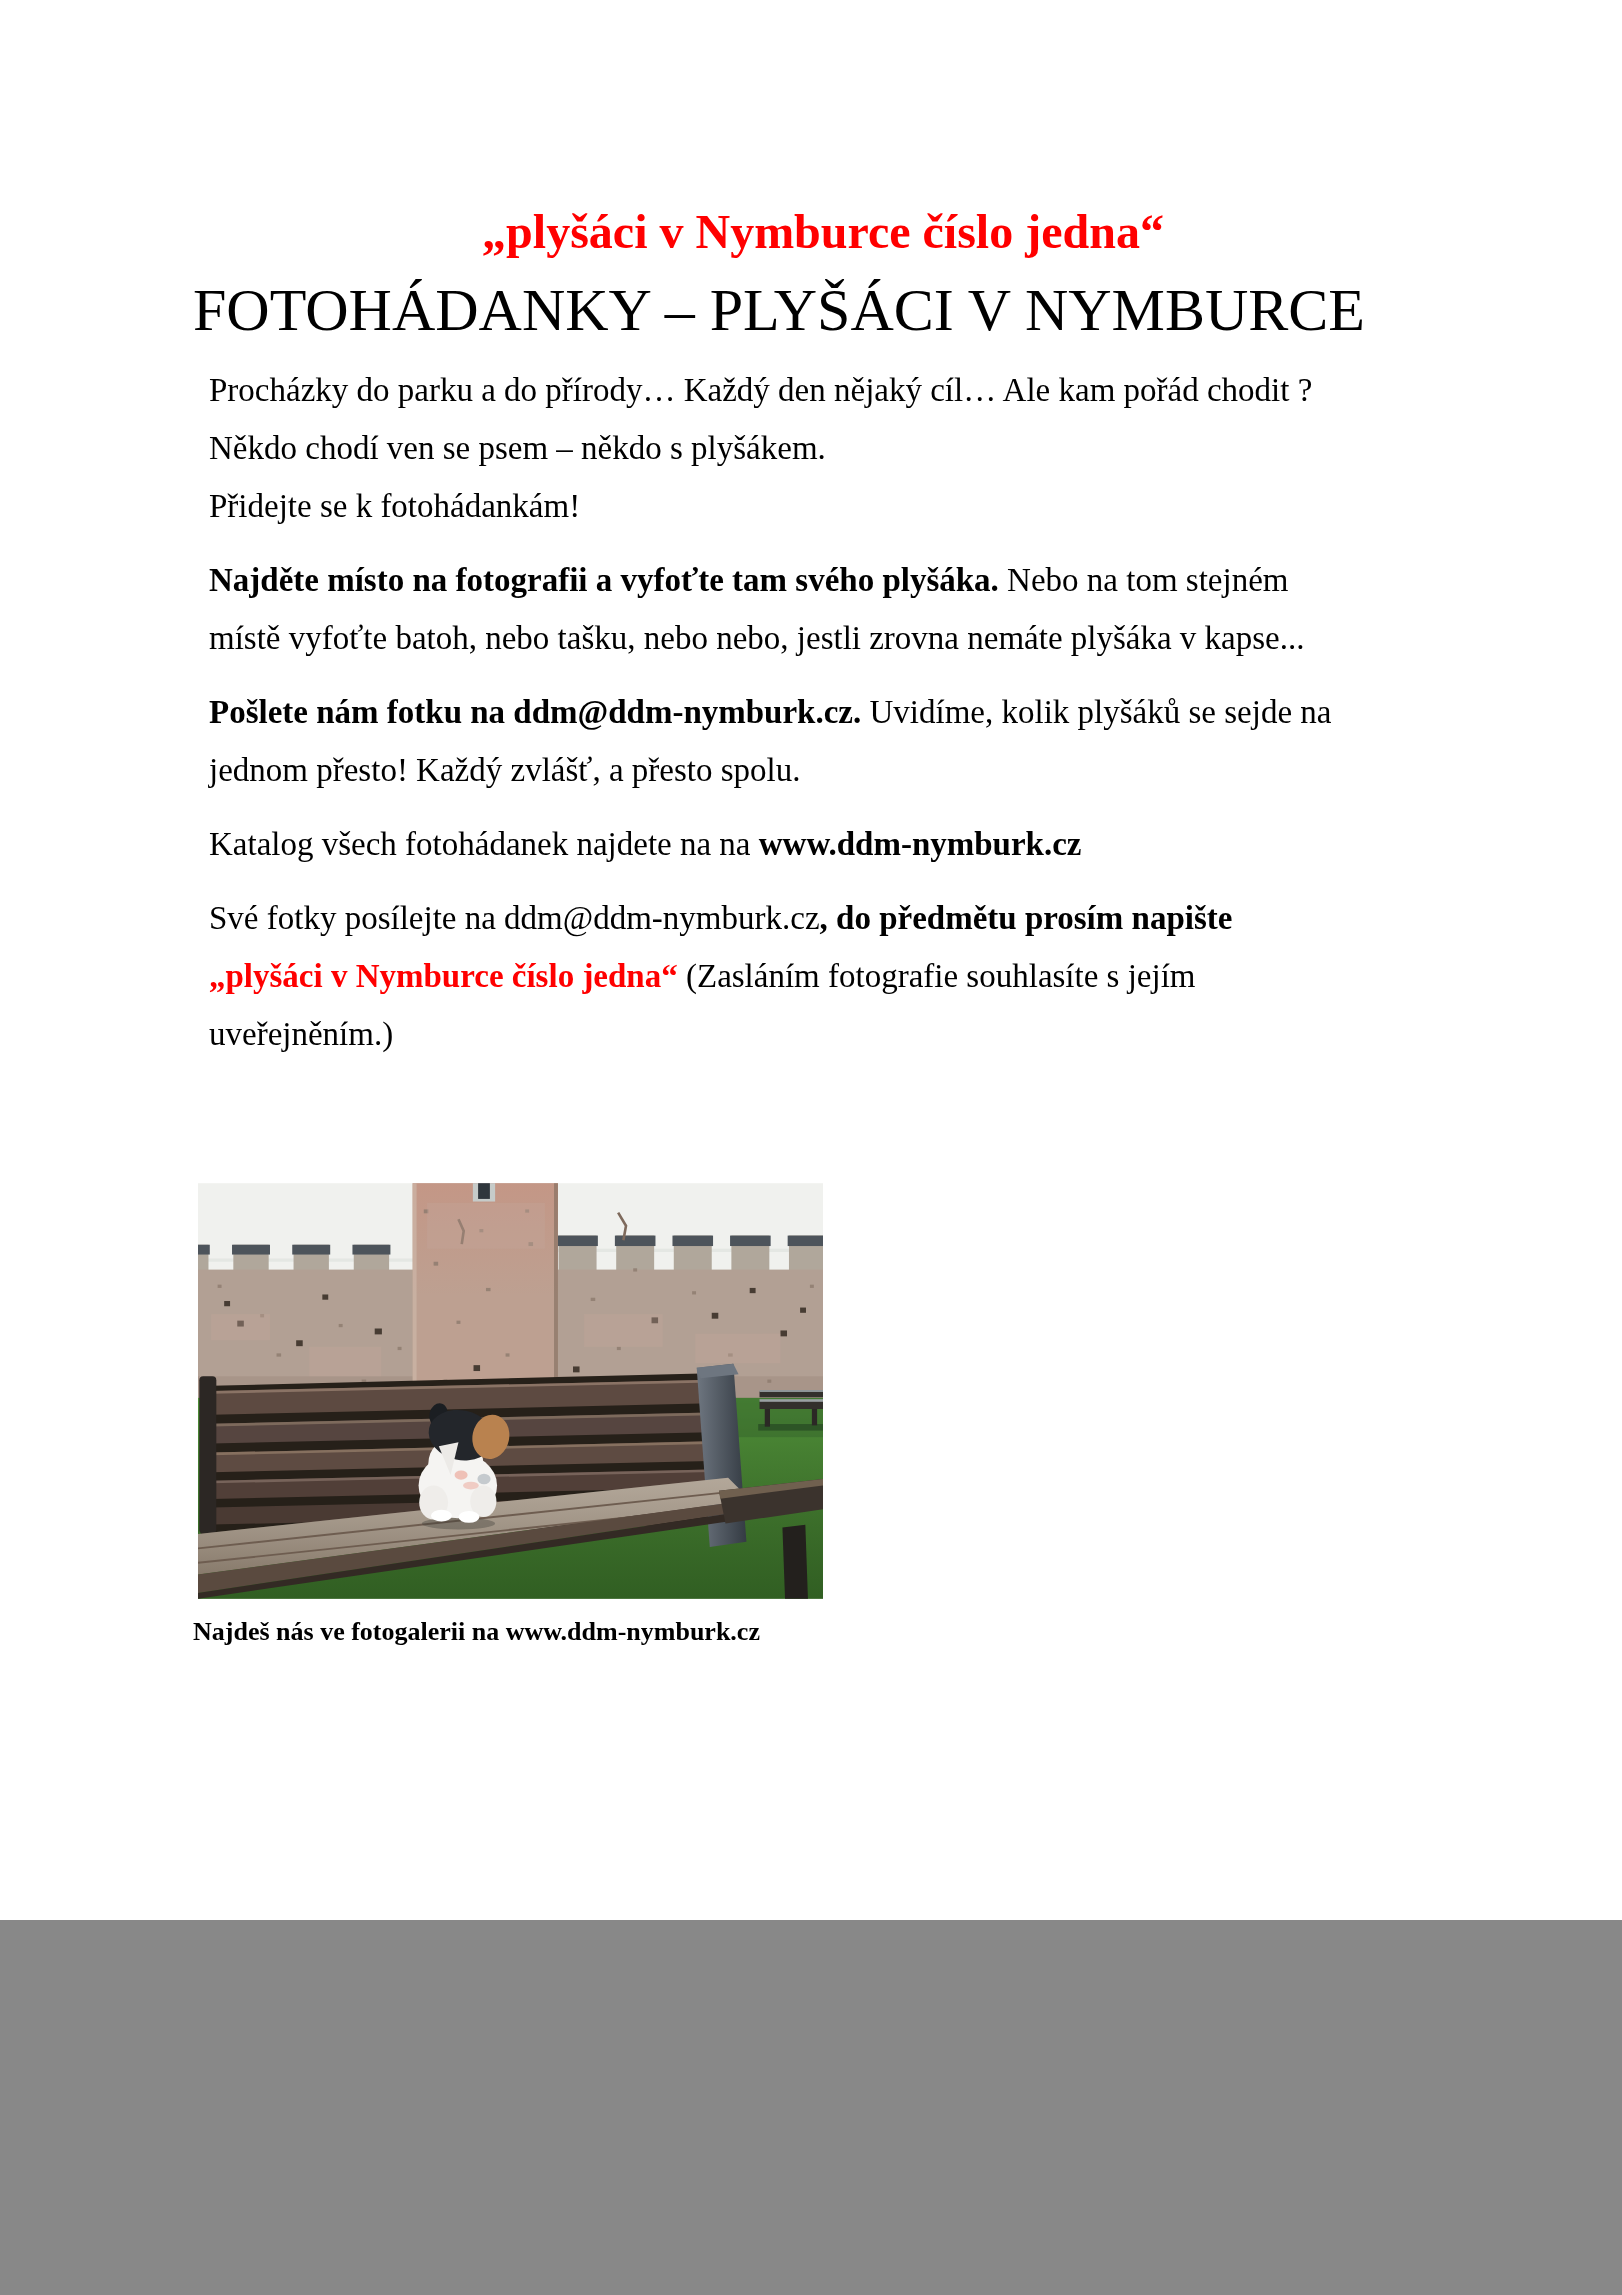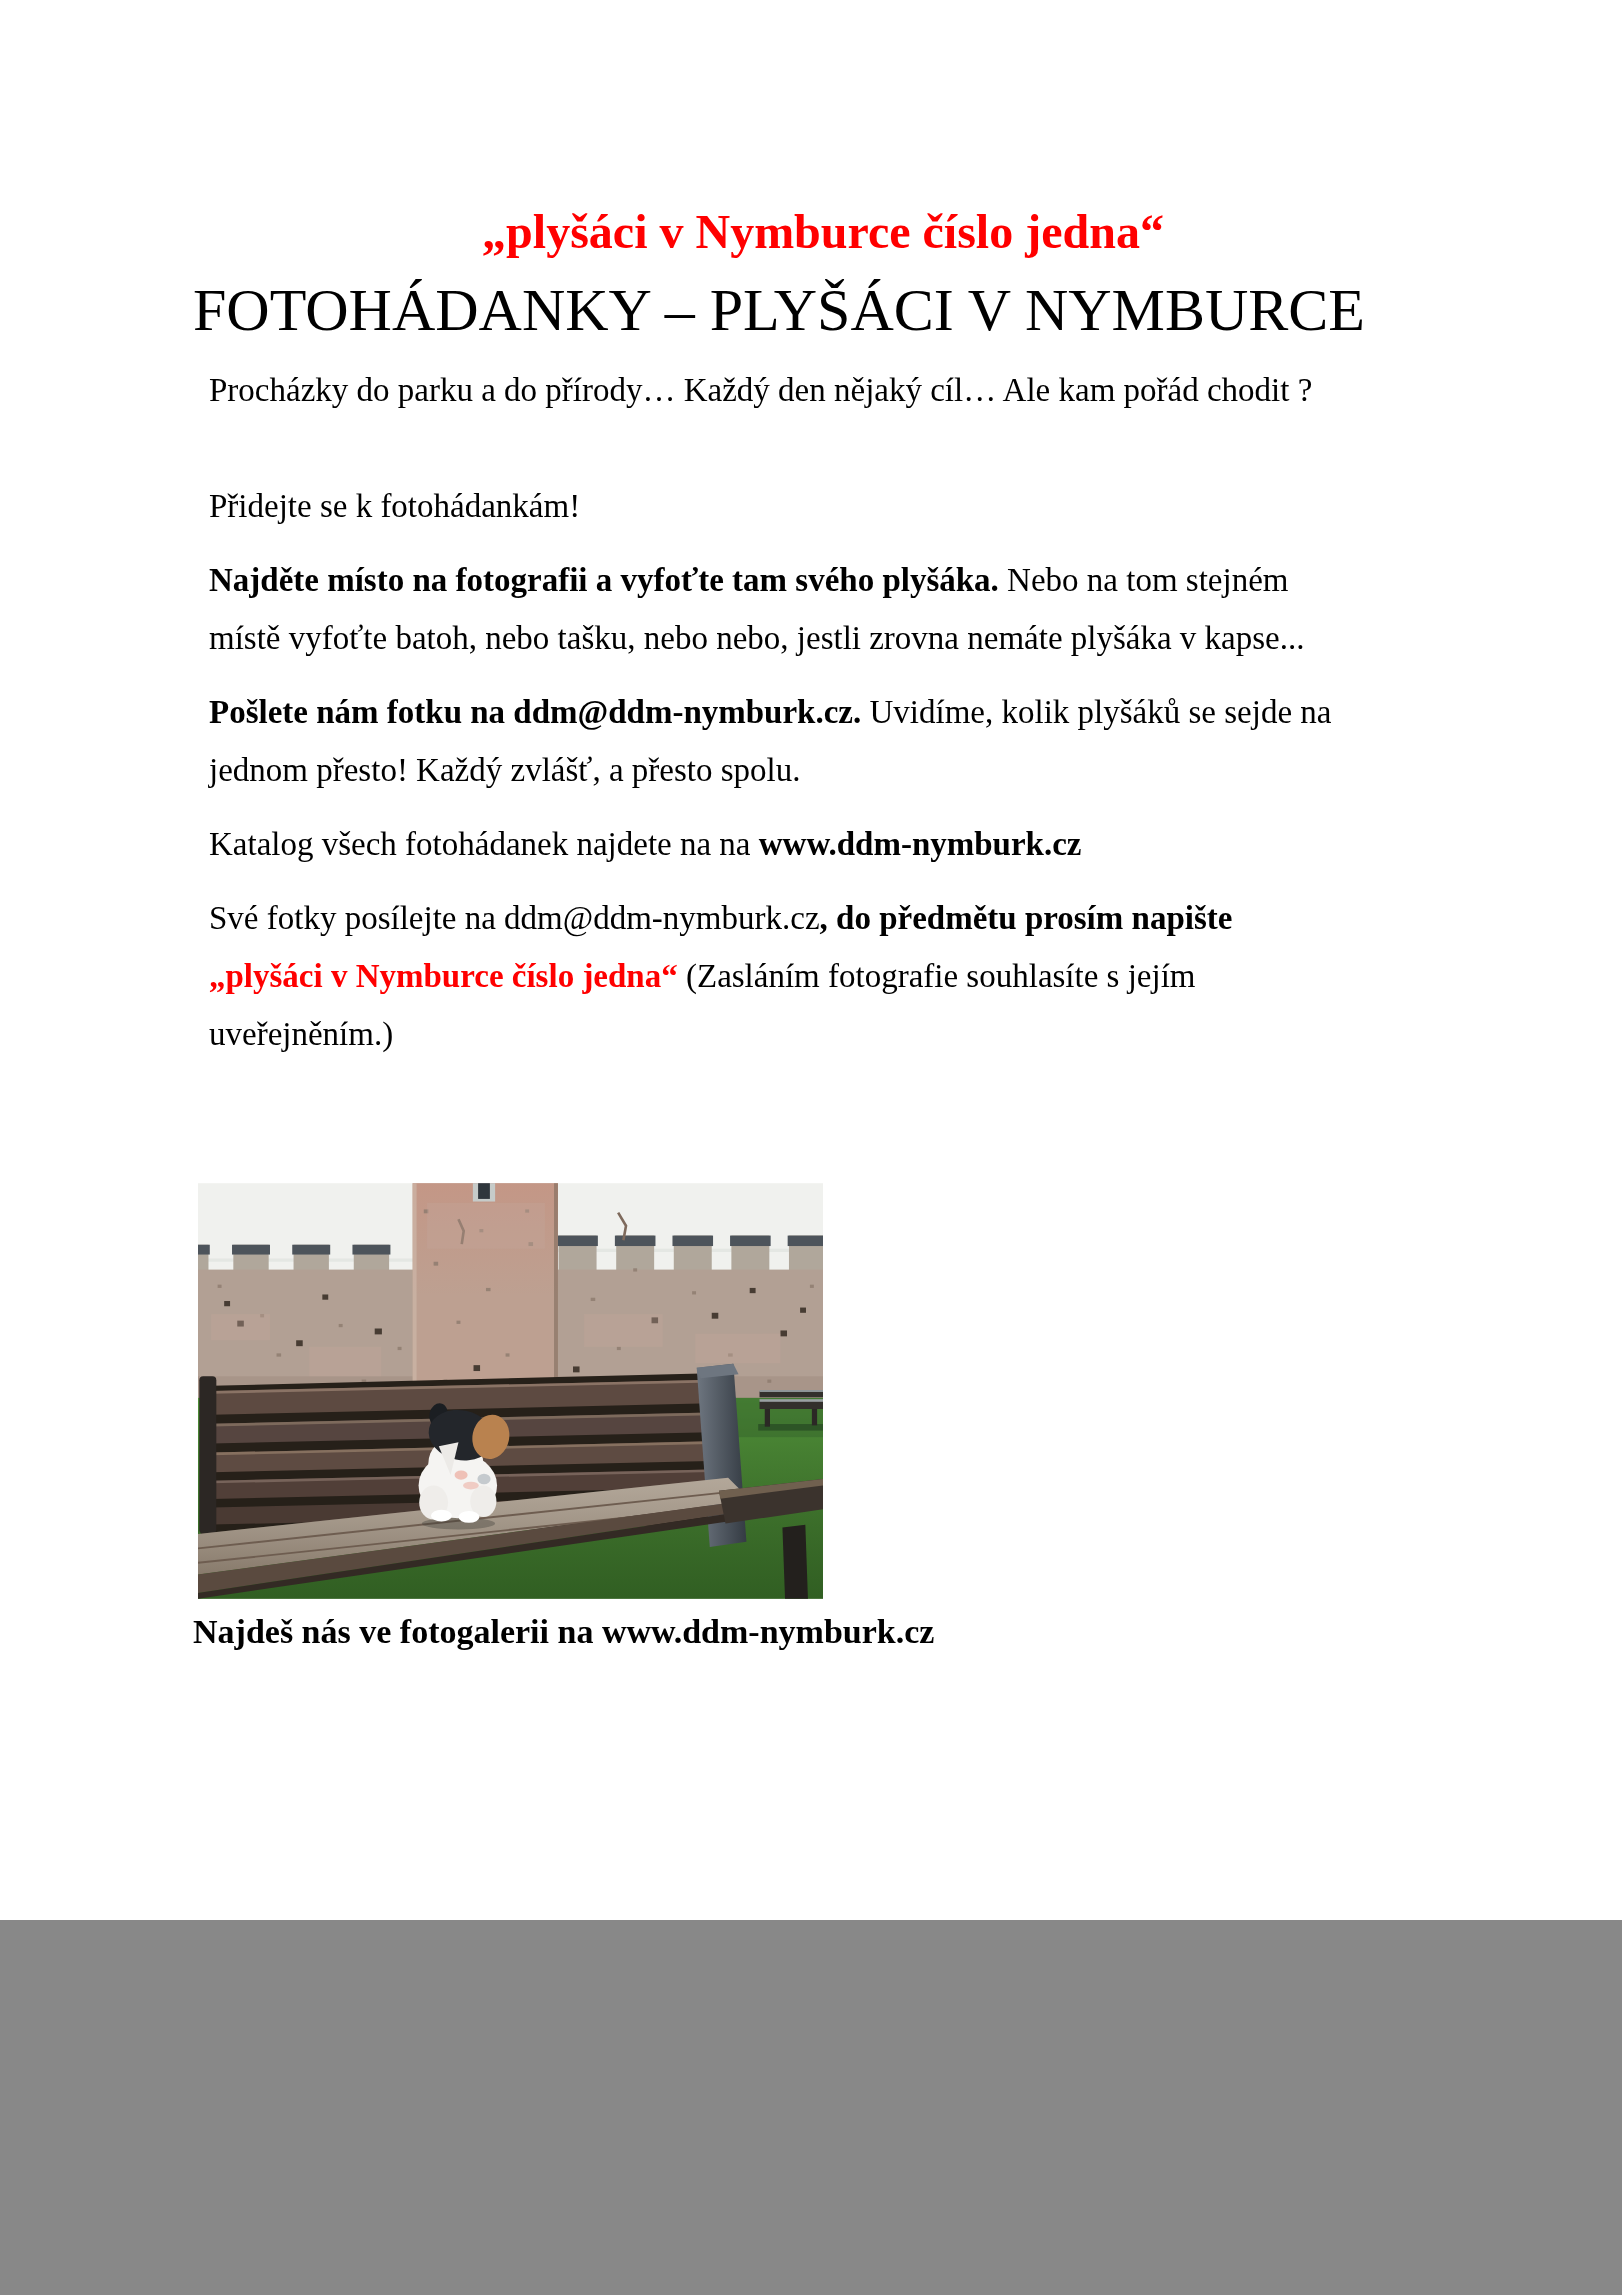--- a/index.html
+++ b/index.html
@@ -35,35 +35,35 @@
   .m6{margin-top:44px;}
   .section-heading{
     font-size:49px;line-height:57px;font-weight:bold;color:var(--red);
     margin:59px 0 0 0;white-space:nowrap;
   }
   figure.photo{
     margin:120px 0 0 4.6px;padding:0;width:625px;height:416px;
   }
   figure.photo svg{display:block;width:625px;height:416px;}
   .caption{
-    font-size:34px;line-height:39px;font-weight:bold;margin:13px 0 0 0;
+    font-size:26px;line-height:39px;font-weight:bold;margin:13px 0 0 0;
     white-space:nowrap;
   }
 </style>
 </head>
 <body>
 
 <div class="page">
   <div class="content">
 
     <h2 class="top-heading">„plyšáci v Nymburce číslo jedna“</h2>
 
     <h1 class="main-heading">FOTOHÁDANKY – PLYŠÁCI V NYMBURCE</h1>
 
-    <p class="body m1"><span>Procházky do parku a do přírody… Každý den nějaký cíl… Ale kam pořád chodit ?</span><br><br><span>Přidejte se k fotohádankám!</span></p>
+    <p class="body m1"><span>Procházky do parku a do přírody… Každý den nějaký cíl… Ale kam pořád chodit ?</span><br><span>Někdo chodí ven se psem – někdo s plyšákem.</span><br><span>Přidejte se k fotohádankám!</span></p>
     <p class="body m2"><span class="b">Najděte místo na fotografii a vyfoťte tam svého plyšáka.</span><span> Nebo na tom stejném</span><br><span>místě vyfoťte batoh, nebo tašku, nebo nebo, jestli zrovna nemáte plyšáka v kapse...</span></p>
     <p class="body m3"><span class="b">Pošlete nám fotku na ddm@ddm-nymburk.cz.</span><span> Uvidíme, kolik plyšáků se sejde na</span><br><span>jednom přesto! Každý zvlášť, a přesto spolu.</span></p>
     <p class="body m5"><span>Katalog všech fotohádanek najdete na na </span><span class="b">www.ddm-nymburk.cz</span></p>
     <p class="body m6"><span>Své fotky posílejte na ddm@ddm-nymburk.cz</span><span class="b">, do předmětu prosím napište</span><br><span class="b red">„plyšáci v Nymburce číslo jedna“</span><span> (Zasláním fotografie souhlasíte s jejím</span><br><span>uveřejněním.)</span></p>
 
 
     <figure class="photo">
       <svg viewBox="0 0 955 635" xmlns="http://www.w3.org/2000/svg">
         <defs>
           <linearGradient id="grassShade" x1="0" y1="0" x2="0" y2="1">

